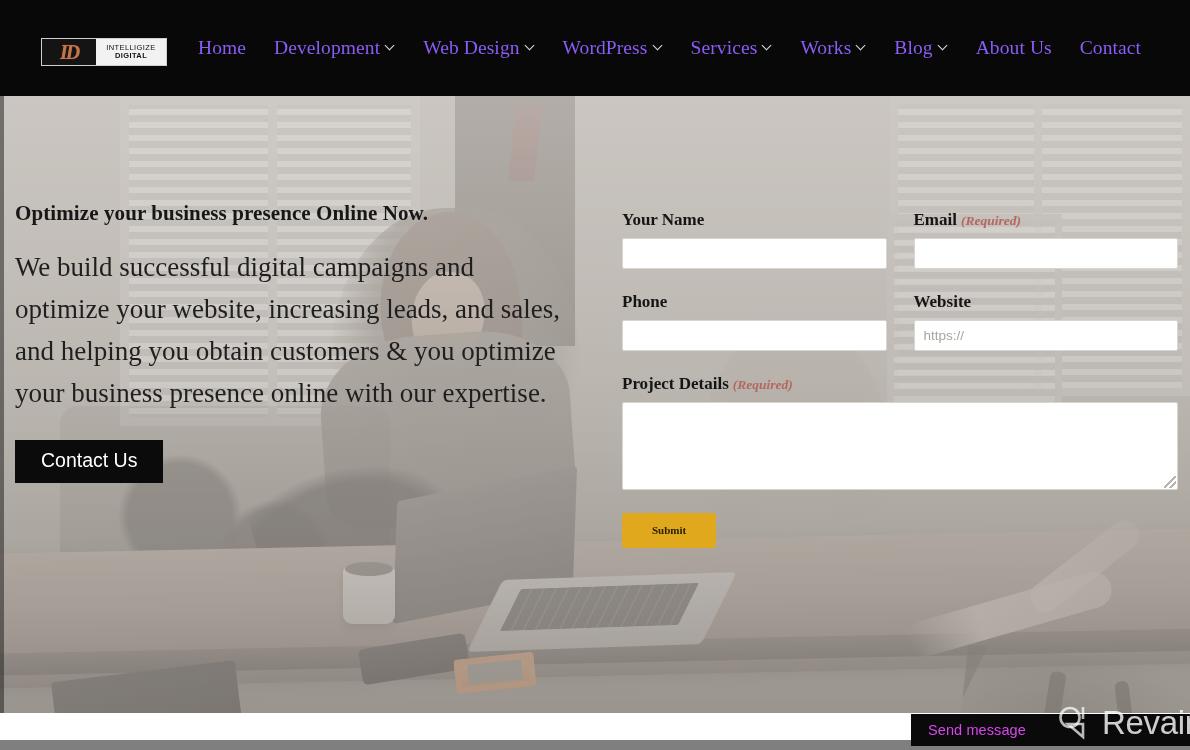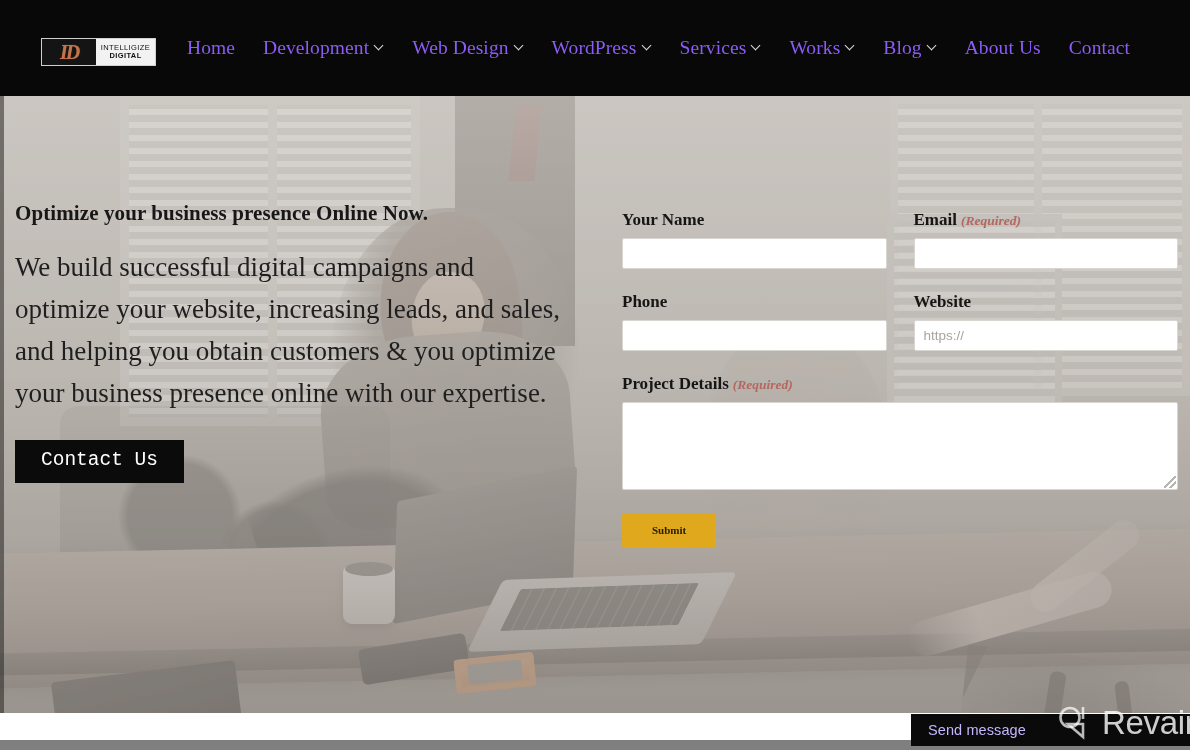--- a/index.html
+++ b/index.html
@@ -10,21 +10,21 @@
     overflow: hidden;
   }
   #page { position: relative; width: 1190px; height: 750px; background:#fff; overflow:hidden; }
 
   
   .site-header{
     position:absolute; left:0; top:0; width:1190px; height:96px;
     background:#080808; display:flex; align-items:center; z-index:40;
   }
   .logo{
-    margin-left:41px; width:115px; height:28px;
+    margin-left:41px; width:126px; height:28px;
     background:#f2f2f2; border:1px solid #cfcfcf;
     display:flex; align-items:center; overflow:hidden;margin-top:7px;
   }
   .logo-mark{
     width:54px; height:26px; background:#141414;
     display:flex; align-items:center; justify-content:center;
     flex:0 0 auto;
   }
   .logo-mark span{
     font-family:"Liberation Serif", serif;
@@ -266,21 +266,21 @@
     line-height:1.21; letter-spacing:.1px;
   }
   .hero-sub{
     margin-top:21px;
     font-family:"Liberation Serif", serif;
     font-size:27px; color:#1f1f1f; line-height:1.555; letter-spacing:0;
   }
   .btn-contact{
     margin-top:25px; display:inline-block;
     background:#0b0b0b; color:#ffffff;
-    font-family:Liberation Mono, monospace; font-size:19.5px;
+    font-family:Liberation Sans, sans-serif; font-size:19.5px;
     padding:11px 26px 12px; border:0; cursor:pointer; line-height:1;
   }
 
   
   .hero-form{ position:absolute; left:622px; top:115px; width:556px; }
   .f-row{ display:flex; gap:27px; }
   .f-col{ width:270px; }
   .f-col.wide{ width:556px; }
   .f-label{
     font-family:"Liberation Serif", serif;
@@ -327,21 +327,21 @@
   .below-gray{
     position:absolute; left:0; top:740px; width:1190px; height:10px; background:#807f7f;
   }
 
   
   .chat-widget{
     position:absolute; left:911px; top:714px; width:279px; height:32px;
     background:#0a0a0a; z-index:60; display:flex; align-items:center; cursor:pointer;
   }
   .chat-label{
-    margin-left:17px; color:#c4b5fd;
+    margin-left:17px; color:#d946ef;
     font-family:"Liberation Sans", sans-serif; font-size:14.5px; letter-spacing:.1px;
   }
 
   
   .revain{
     position:absolute; left:1053px; top:702px; z-index:70;
     display:flex; align-items:center; gap:9px; pointer-events:none;
   }
   .revain svg{ display:block; }
   .revain-word{

